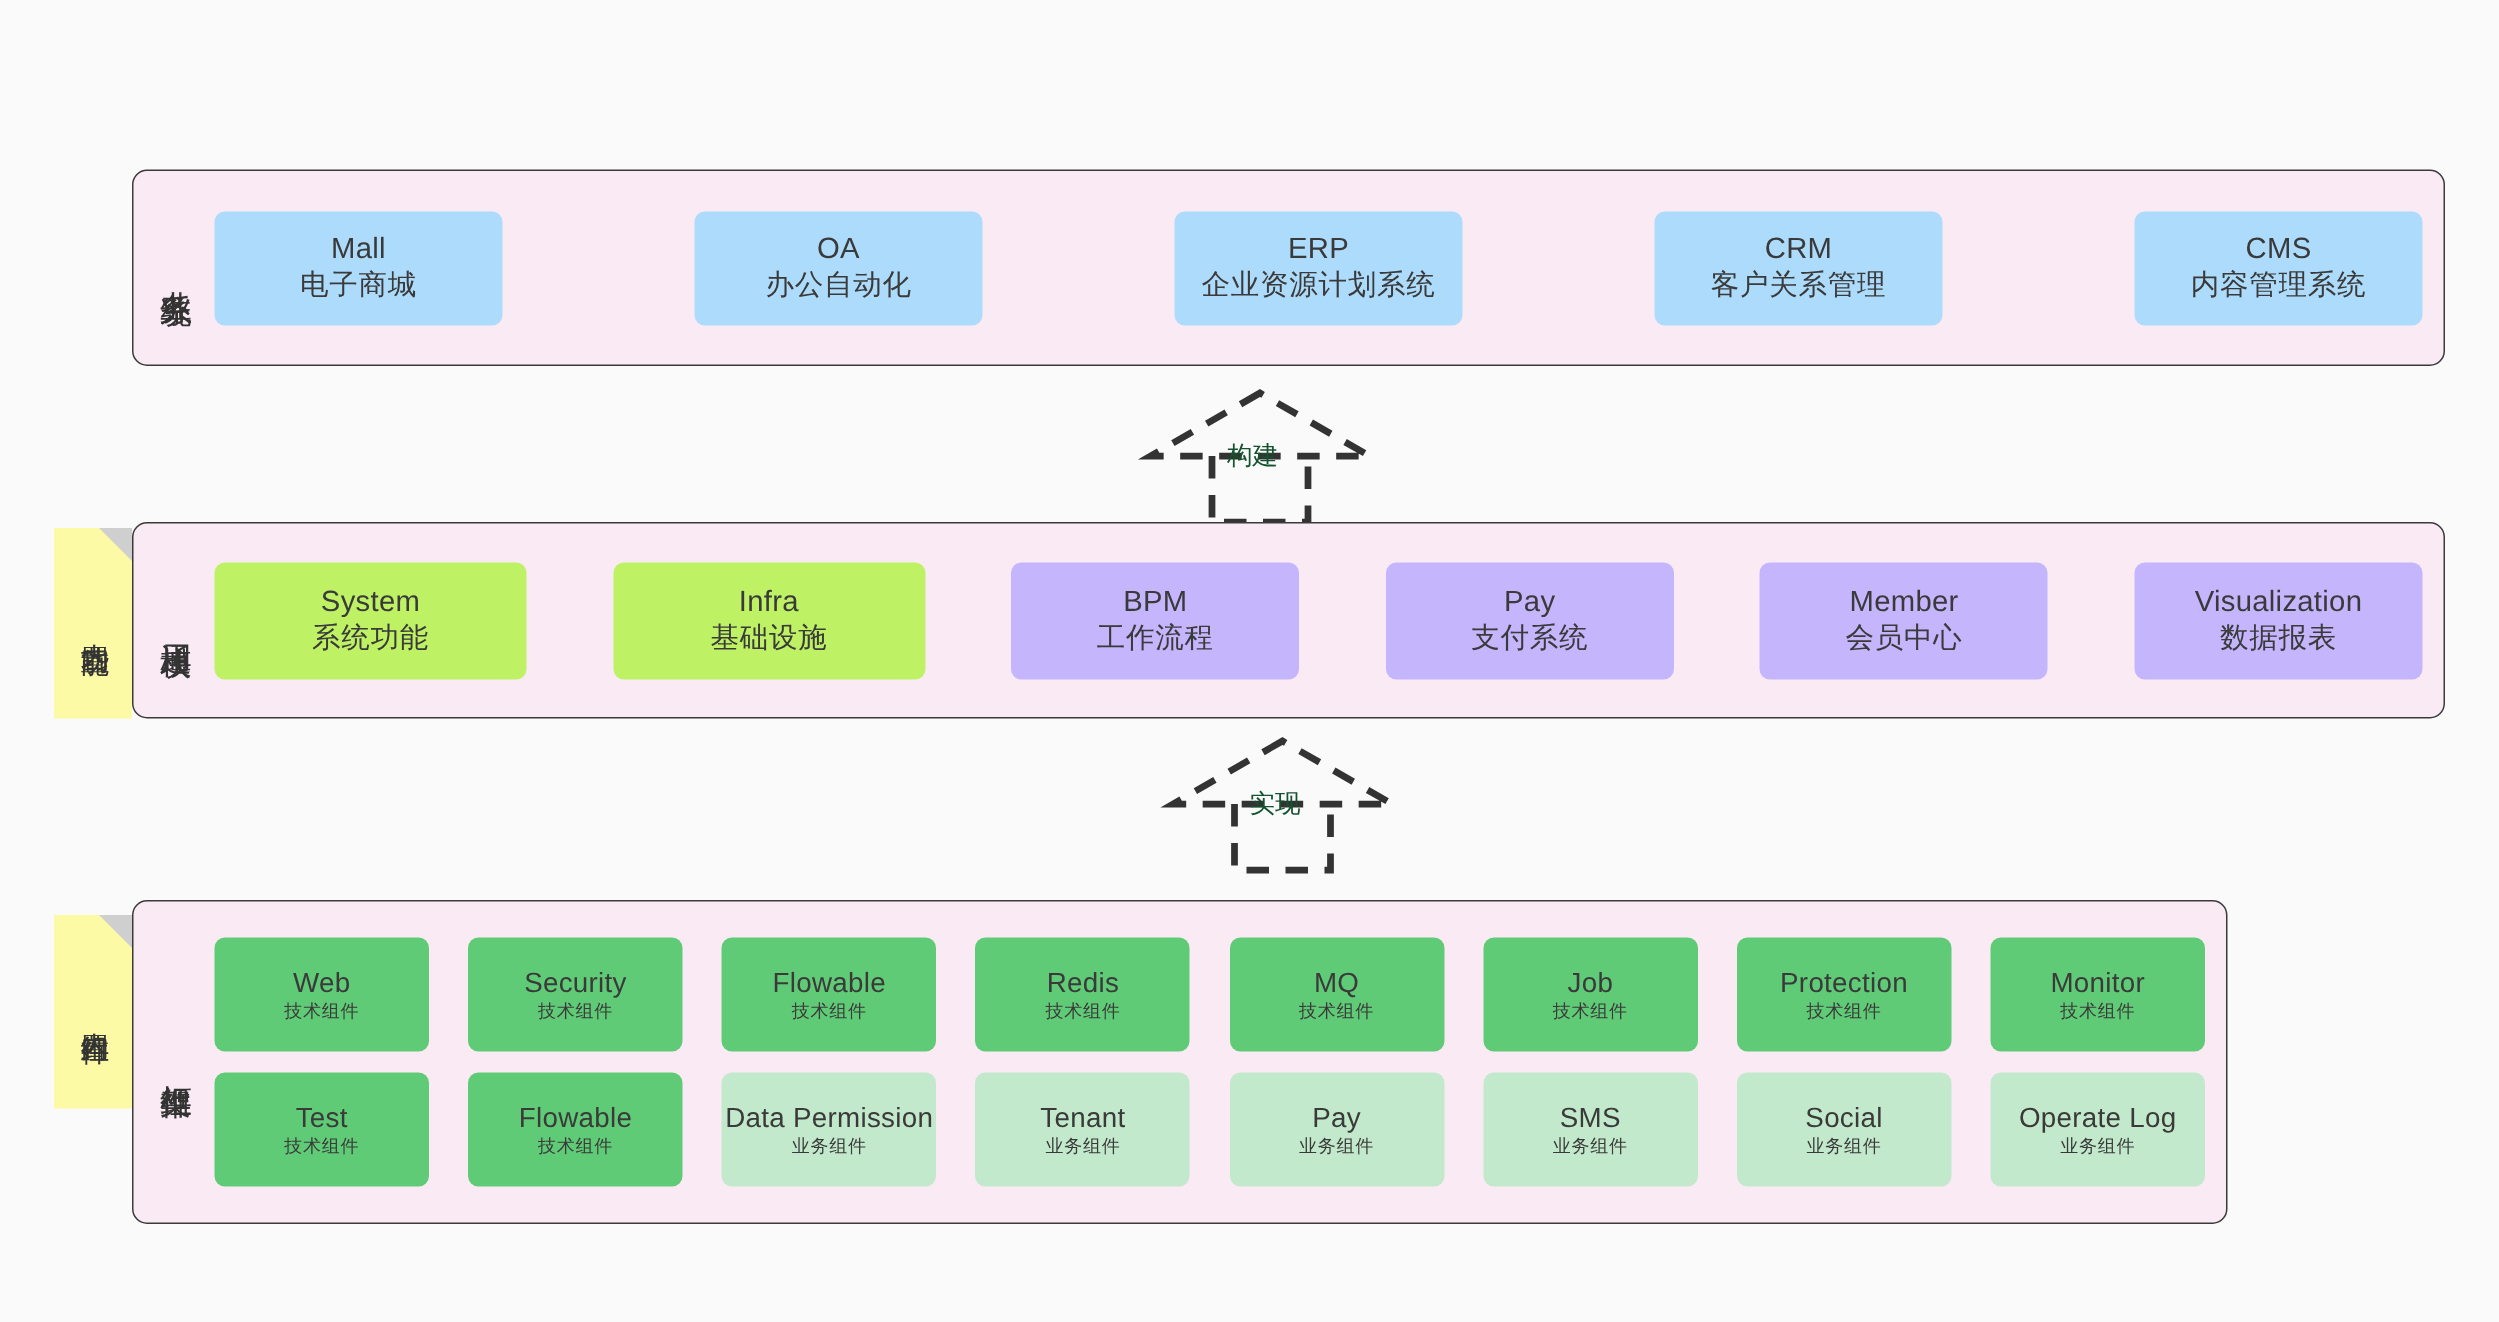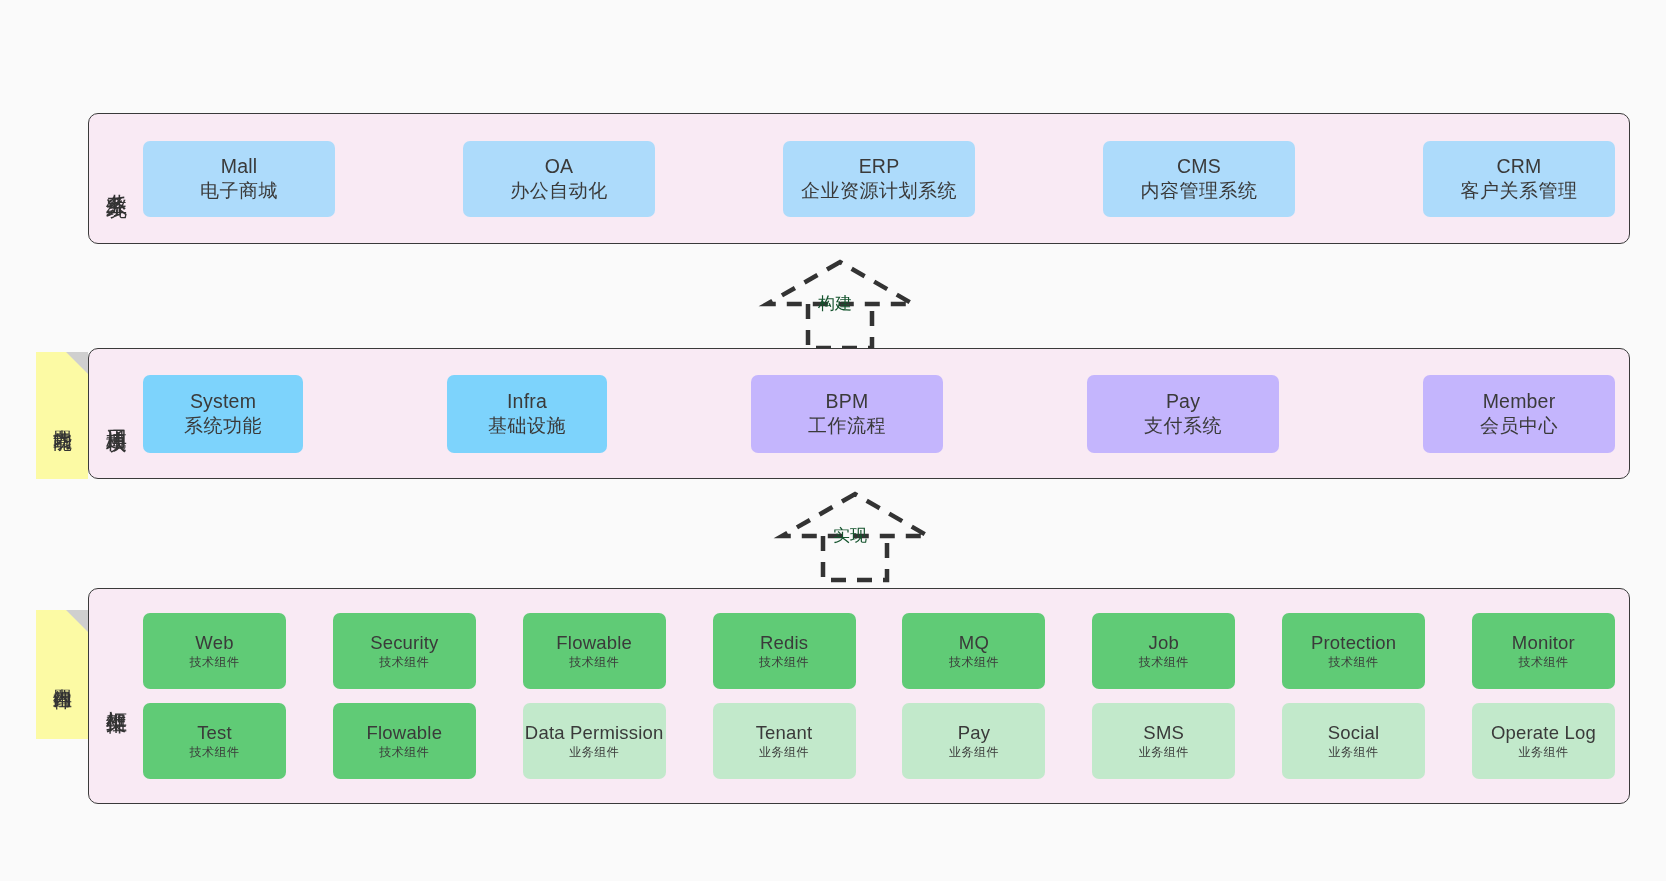--- a/index.html
+++ b/index.html
@@ -88,32 +88,32 @@
     height: 76px;
   }
 
   
   #layer-common { left: 88px; top: 348px; width: 1542px; height: 131px; }
   #layer-common .layer-body {
     padding: 0 14px 0 0;
     justify-content: space-between;
   }
   .cell-red {
-    background: #7dd3fc;
-    width: 160px;
+    background: #bef264;
+    width: 208px;
     height: 78px;
   }
   .cell-pink {
     background: #c4b5fd;
     width: 192px;
     height: 78px;
   }
 
   
-  #layer-framework { left: 88px; top: 588px; width: 1542px; height: 216px; }
+  #layer-framework { left: 88px; top: 600px; width: 1397px; height: 216px; }
   #layer-framework .layer-body {
     flex-direction: column;
     justify-content: center;
     gap: 14px;
     padding: 0 14px 0 0;
   }
   .fw-row {
     display: flex;
     justify-content: space-between;
     width: 100%;
@@ -193,26 +193,26 @@
       </div>
       <div class="cell cell-blue">
         <span class="en">OA</span>
         <span class="cn">办公自动化</span>
       </div>
       <div class="cell cell-blue">
         <span class="en">ERP</span>
         <span class="cn">企业资源计划系统</span>
       </div>
       <div class="cell cell-blue">
+        <span class="en">CRM</span>
+        <span class="cn">客户关系管理</span>
+      </div>
+      <div class="cell cell-blue">
         <span class="en">CMS</span>
         <span class="cn">内容管理系统</span>
-      </div>
-      <div class="cell cell-blue">
-        <span class="en">CRM</span>
-        <span class="cn">客户关系管理</span>
       </div>
     </div>
   </div>
 
   <div class="arrow" id="arrow-build">
     <svg width="170" height="92" viewBox="0 0 170 92">
       <path d="M 85 4 L 12 46 L 158 46 Z" fill="none" stroke="#333333" stroke-width="4.5" stroke-dasharray="15,11" stroke-linecap="butt"></path>
       <path d="M 53 46 L 53 90 L 117 90 L 117 46" fill="none" stroke="#333333" stroke-width="4.5" stroke-dasharray="15,11" stroke-linecap="butt"></path>
     </svg>
     <span class="arrow-label">构建</span>
@@ -238,20 +238,24 @@
         <span class="cn">工作流程</span>
       </div>
       <div class="cell cell-pink">
         <span class="en">Pay</span>
         <span class="cn">支付系统</span>
       </div>
       <div class="cell cell-pink">
         <span class="en">Member</span>
         <span class="cn">会员中心</span>
       </div>
+      <div class="cell cell-pink">
+        <span class="en">Visualization</span>
+        <span class="cn">数据报表</span>
+      </div>
     </div>
   </div>
 
   <div class="arrow" id="arrow-implement">
     <svg width="170" height="92" viewBox="0 0 170 92">
       <path d="M 85 4 L 12 46 L 158 46 Z" fill="none" stroke="#333333" stroke-width="4.5" stroke-dasharray="15,11" stroke-linecap="butt"></path>
       <path d="M 53 46 L 53 90 L 117 90 L 117 46" fill="none" stroke="#333333" stroke-width="4.5" stroke-dasharray="15,11" stroke-linecap="butt"></path>
     </svg>
     <span class="arrow-label">实现</span>
   </div>

